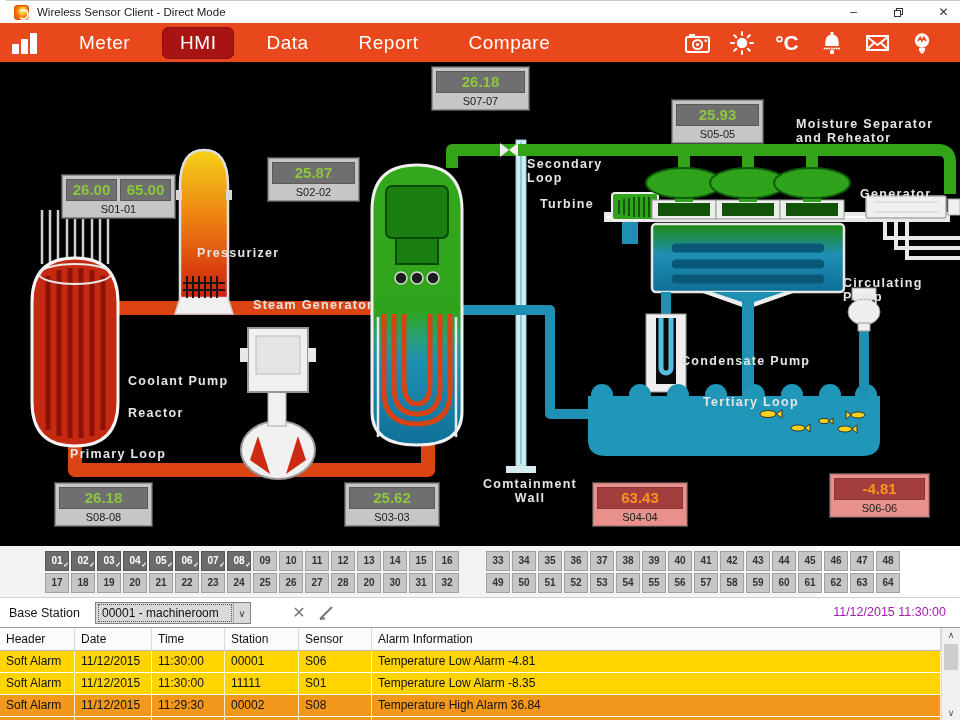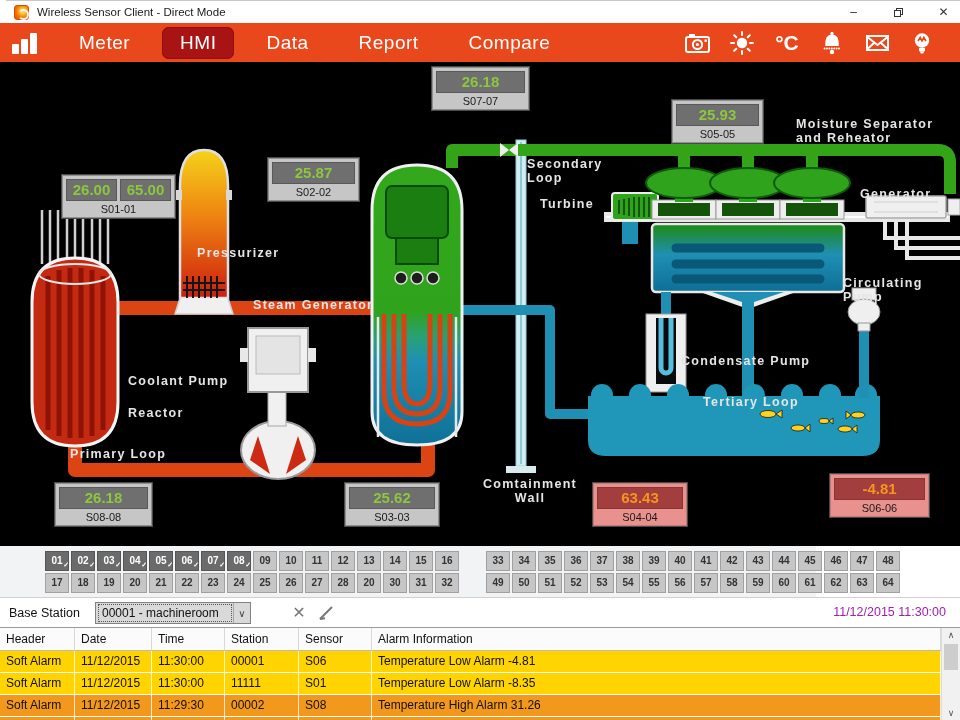--- a/index.html
+++ b/index.html
@@ -575,21 +575,21 @@
           <div class="cell">11111</div>
           <div class="cell">S01</div>
           <div class="cell">Temperature Low Alarm -8.35</div>
         </div>
         <div class="trow data orange">
           <div class="cell">Soft Alarm</div>
           <div class="cell">11/12/2015</div>
           <div class="cell">11:29:30</div>
           <div class="cell">00002</div>
           <div class="cell">S08</div>
-          <div class="cell">Temperature High Alarm 31.26</div>
+          <div class="cell">Temperature High Alarm 36.84</div>
         </div>
         <div class="trow data orange">
           <div class="cell"></div>
           <div class="cell"></div>
           <div class="cell"></div>
           <div class="cell"></div>
           <div class="cell"></div>
           <div class="cell"></div>
         </div>
       </div>

